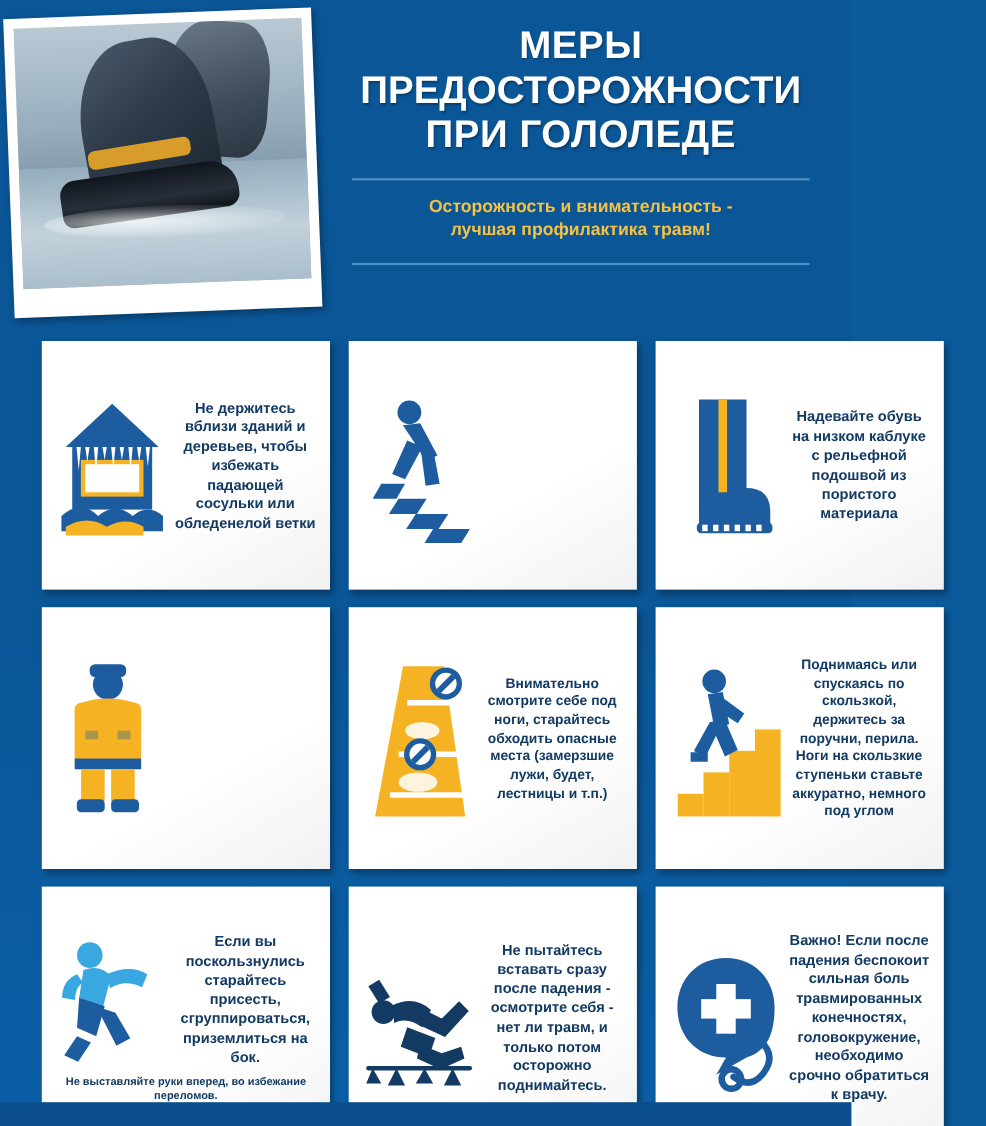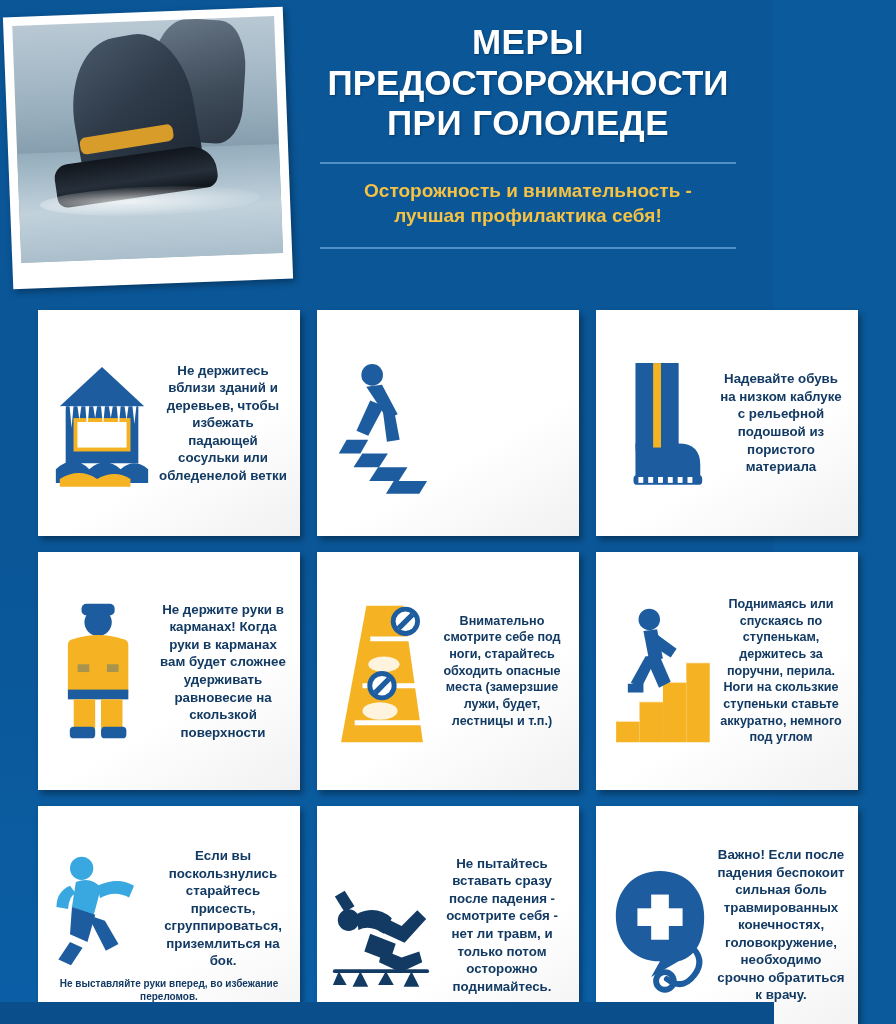--- a/index.html
+++ b/index.html
@@ -120,21 +120,21 @@
   .title .l2 { letter-spacing: 0px; }
   .rule {
     height: 2px;
     background: #6fa8d8;
     margin: 18px 20px 14px 20px;
     opacity: .7;
   }
   .subtitle {
     color: #f5c244;
     font-weight: bold;
-    font-size: 19px;
+    font-size: 16px;
     line-height: 1.35;
   }
 
   
   .grid {
     position: absolute;
     left: 38px;
     top: 310px;
     width: 820px;
     display: grid;
@@ -212,21 +212,21 @@
 
     <div class="title-block">
       <div class="title">
         <div>МЕРЫ</div>
         <div class="l2">ПРЕДОСТОРОЖНОСТИ</div>
         <div>ПРИ ГОЛОЛЕДЕ</div>
       </div>
       <div class="rule"></div>
       <div class="subtitle">
         <div>Осторожность и внимательность -</div>
-        <div>лучшая профилактика себя!</div>
+        <div>лучшая профилактика травм!</div>
       </div>
       <div class="rule"></div>
     </div>
   </div>
 
   <div class="grid">
 
     <div class="card">
       <div class="art">
         <svg viewBox="0 0 110 150" width="108" height="150">
@@ -298,21 +298,20 @@
           <rect x="68" y="44" width="14" height="58" rx="6" fill="#f5b324"></rect>
           <rect x="20" y="96" width="62" height="10" fill="#1d5c9e"></rect>
           <rect x="26" y="106" width="22" height="30" fill="#f5b324"></rect>
           <rect x="54" y="106" width="22" height="30" fill="#f5b324"></rect>
           <rect x="22" y="134" width="26" height="12" rx="4" fill="#1d5c9e"></rect>
           <rect x="54" y="134" width="26" height="12" rx="4" fill="#1d5c9e"></rect>
           <path d="M30,70 l12,0 l0,8 l-12,0 z" fill="#1d5c9e" opacity=".35"></path>
           <path d="M60,70 l12,0 l0,8 l-12,0 z" fill="#1d5c9e" opacity=".35"></path>
         </svg>
       </div>
-      <div class="txt">Не держите руки в карманах! Когда руки в карманах вам будет сложнее удерживать равновесие на скользкой поверхности</div>
     </div>
 
     <div class="card">
       <div class="art">
         <svg viewBox="0 0 110 160" width="108" height="156">
           <polygon points="40,10 78,10 98,150 14,150" fill="#f5b324"></polygon>
           <g stroke="#ffffff" stroke-width="5">
             <line x1="44" y1="44" x2="84" y2="44"></line>
             <line x1="36" y1="92" x2="94" y2="92"></line>
             <line x1="28" y1="130" x2="100" y2="130"></line>
@@ -350,21 +349,21 @@
             <line x1="82" y1="68" x2="106" y2="68"></line>
           </g>
           <circle cx="44" cy="24" r="11" fill="#1d5c9e"></circle>
           <path d="M38,36 l14,-2 l6,30 l-14,3 z" fill="#1d5c9e"></path>
           <path d="M40,62 l14,-2 l12,28 l-12,6 z" fill="#1d5c9e"></path>
           <path d="M40,62 l10,4 l-14,28 l-11,-5 z" fill="#1d5c9e"></path>
           <path d="M50,38 l22,16 l-6,9 l-22,-14 z" fill="#1d5c9e"></path>
           <path d="M22,90 l16,0 l0,9 l-16,0 z" fill="#1d5c9e"></path>
         </svg>
       </div>
-      <div class="txt small">Поднимаясь или спускаясь по ступенькам, держитесь за поручни, перила. Ноги на скользкие ступеньки ставьте аккуратно, немного под углом</div>
+      <div class="txt small">Поднимаясь или спускаясь по скользкой, держитесь за поручни, перила. Ноги на скользкие ступеньки ставьте аккуратно, немного под углом</div>
     </div>
 
     <div class="card vertical">
       <div class="row-flex">
         <div class="art" style="height:126px">
           <svg viewBox="0 0 110 130" width="108" height="126">
             <circle cx="34" cy="22" r="12" fill="#3aa8e0"></circle>
             <path d="M28,36 q16,-6 26,6 l-8,30 l-22,-10 z" fill="#3aa8e0"></path>
             <path d="M24,62 l24,8 l-8,28 l-18,-8 z" fill="#1d5c9e"></path>
             <path d="M40,70 l18,6 l14,24 l-13,7 z" fill="#1d5c9e"></path>

